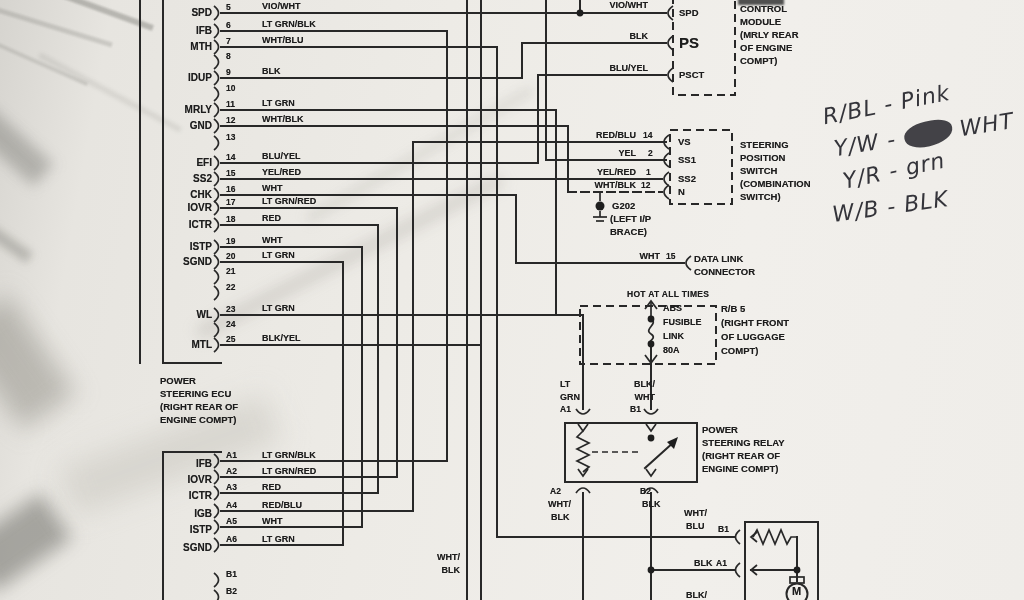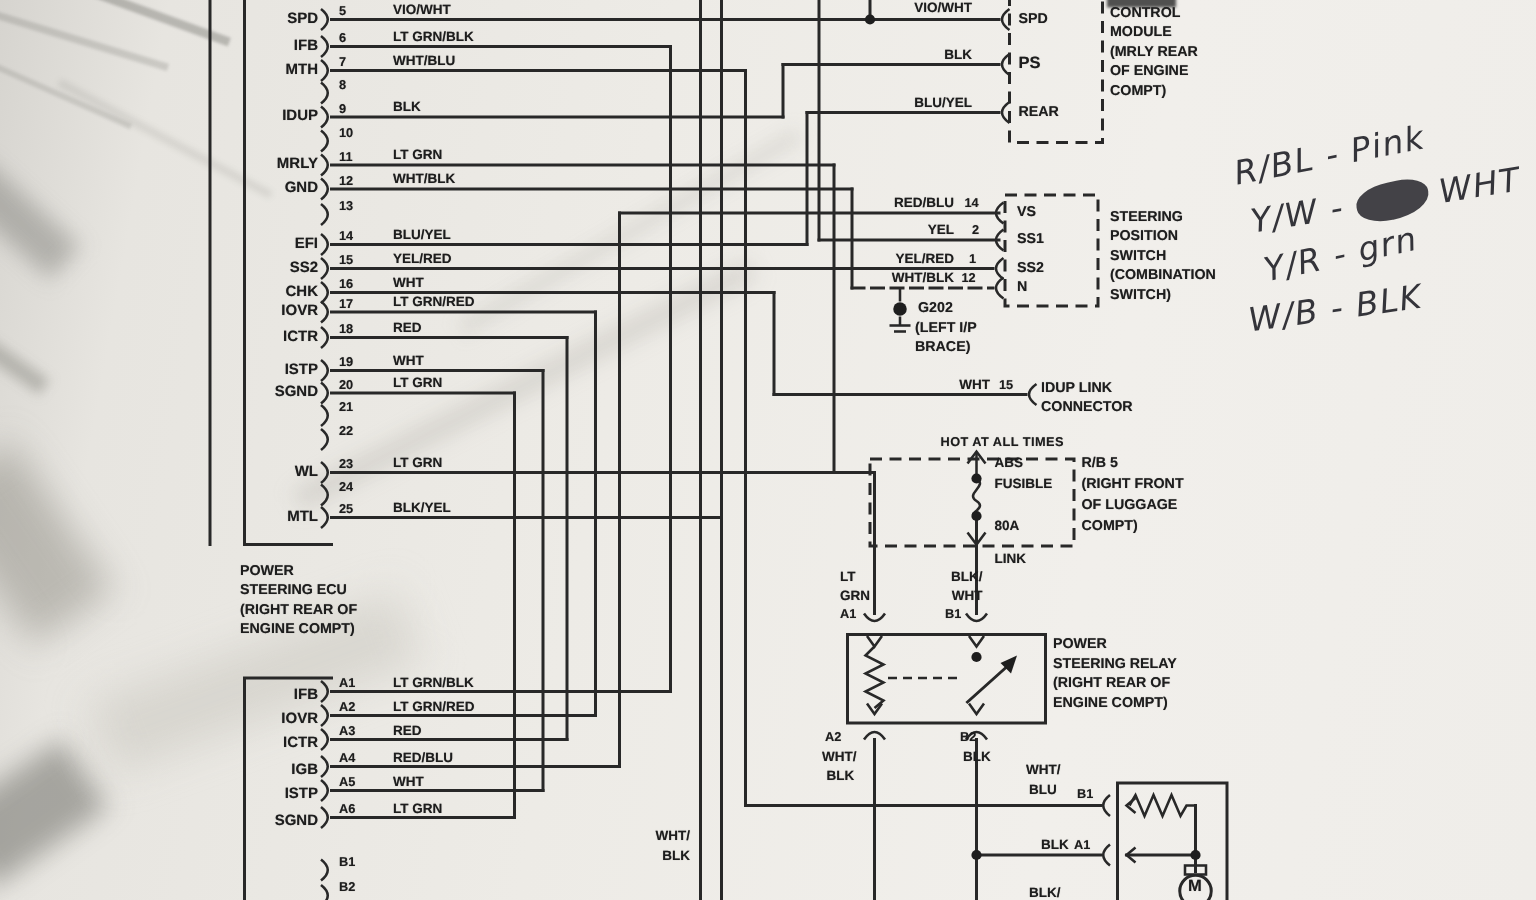--- a/index.html
+++ b/index.html
@@ -268,22 +268,22 @@
       <span class="lb" style="left: 226px; top: 569px; font-size: 8.5px;">B1</span>
       <span class="lb" style="left: 226px; top: 586px; font-size: 8.5px;">B2</span>
       <span class="lb" style="left: 160px; top: 375px; font-size: 9.5px;">POWER</span>
       <span class="lb" style="left: 160px; top: 388px; font-size: 9.5px;">STEERING ECU</span>
       <span class="lb" style="left: 160px; top: 401px; font-size: 9.5px;">(RIGHT REAR OF</span>
       <span class="lb" style="left: 160px; top: 414px; font-size: 9.5px;">ENGINE COMPT)</span>
       <span class="lb" style="left: 578px; top: 0px; width: 70px; text-align: right;">VIO/WHT</span>
       <span class="lb" style="left: 578px; top: 31px; width: 70px; text-align: right;">BLK</span>
       <span class="lb" style="left: 578px; top: 63px; width: 70px; text-align: right;">BLU/YEL</span>
       <span class="lb" style="left: 679px; top: 7px; font-size: 9.5px;">SPD</span>
-      <span class="lb" style="left: 679px; top: 37px; font-size: 11px;">PS</span>
-      <span class="lb" style="left: 679px; top: 69px; font-size: 9.5px;">REAR</span>
+      <span class="lb" style="left: 679px; top: 37px; font-size: 15px;">PS</span>
+      <span class="lb" style="left: 679px; top: 69px; font-size: 9.5px;">PSCT</span>
       <span class="lb" style="left: 740px; top: 3px; font-size: 9.5px;">CONTROL</span>
       <span class="lb" style="left: 740px; top: 16px; font-size: 9.5px;">MODULE</span>
       <span class="lb" style="left: 740px; top: 29px; font-size: 9.5px;">(MRLY REAR</span>
       <span class="lb" style="left: 740px; top: 42px; font-size: 9.5px; text-align: center;">OF ENGINE</span>
       <span class="lb" style="left: 740px; top: 55px; font-size: 9.5px;">COMPT)</span>
       <span class="lb" style="left: 566px; top: 130px; width: 70px; text-align: right;">RED/BLU</span>
       <span class="lb" style="left: 643px; top: 130px; font-size: 8.5px;">14</span>
       <span class="lb" style="left: 678px; top: 136px; font-size: 9.5px;">VS</span>
       <span class="lb" style="left: 566px; top: 148px; width: 70px; text-align: right;">YEL</span>
       <span class="lb" style="left: 648px; top: 148px; font-size: 8.5px;">2</span>
@@ -297,26 +297,26 @@
       <span class="lb" style="left: 740px; top: 139px; font-size: 9.5px;">STEERING</span>
       <span class="lb" style="left: 740px; top: 152px; font-size: 9.5px;">POSITION</span>
       <span class="lb" style="left: 740px; top: 165px; font-size: 9.5px;">SWITCH</span>
       <span class="lb" style="left: 740px; top: 178px; font-size: 9.5px;">(COMBINATION</span>
       <span class="lb" style="left: 740px; top: 191px; font-size: 9.5px;">SWITCH)</span>
       <span class="lb" style="left: 612px; top: 200px; font-size: 9.5px;">G202</span>
       <span class="lb" style="left: 610px; top: 213px; font-size: 9.5px;">(LEFT I/P</span>
       <span class="lb" style="left: 610px; top: 226px; font-size: 9.5px;">BRACE)</span>
       <span class="lb" style="left: 600px; top: 251px; width: 60px; text-align: right;">WHT</span>
       <span class="lb" style="left: 666px; top: 251px; font-size: 8.5px;">15</span>
-      <span class="lb" style="left: 694px; top: 253px; font-size: 9.5px;">IDUP LINK</span>
+      <span class="lb" style="left: 694px; top: 253px; font-size: 9.5px;">DATA LINK</span>
       <span class="lb" style="left: 694px; top: 266px; font-size: 9.5px;">CONNECTOR</span>
       <span class="lb" style="left: 627px; top: 289px; font-size: 8.5px; letter-spacing: 0.3px;">HOT AT ALL TIMES</span>
       <span class="lb" style="left: 663px; top: 303px; text-align: center;">ABS</span>
       <span class="lb" style="left: 663px; top: 317px;">FUSIBLE</span>
-      <span class="lb" style="left: 663px; top: 331px; margin-top: 36px;">LINK</span>
+      <span class="lb" style="left: 663px; top: 331px;">LINK</span>
       <span class="lb" style="left: 663px; top: 345px;">80A</span>
       <span class="lb" style="left: 721px; top: 303px; font-size: 9.5px;">R/B 5</span>
       <span class="lb" style="left: 721px; top: 317px; font-size: 9.5px;">(RIGHT FRONT</span>
       <span class="lb" style="left: 721px; top: 331px; font-size: 9.5px;">OF LUGGAGE</span>
       <span class="lb" style="left: 721px; top: 345px; font-size: 9.5px;">COMPT)</span>
       <span class="lb" style="left: 560px; top: 379px; width: 20px; ">LT</span>
       <span class="lb" style="left: 550px; top: 392px; width: 30px; text-align: right;">GRN</span>
       <span class="lb" style="left: 625px; top: 379px; width: 30px; text-align: right;">BLK/</span>
       <span class="lb" style="left: 625px; top: 392px; width: 30px; text-align: right;">WHT</span>
       <span class="lb" style="left: 560px; top: 404px; font-size: 8.5px;">A1</span>

